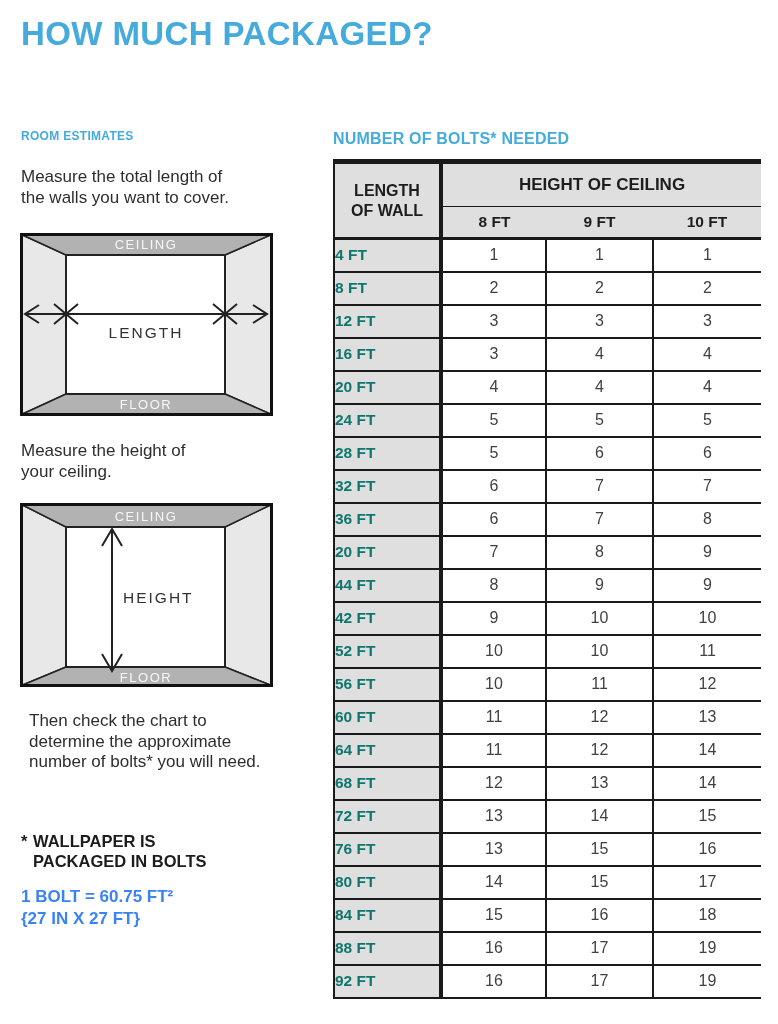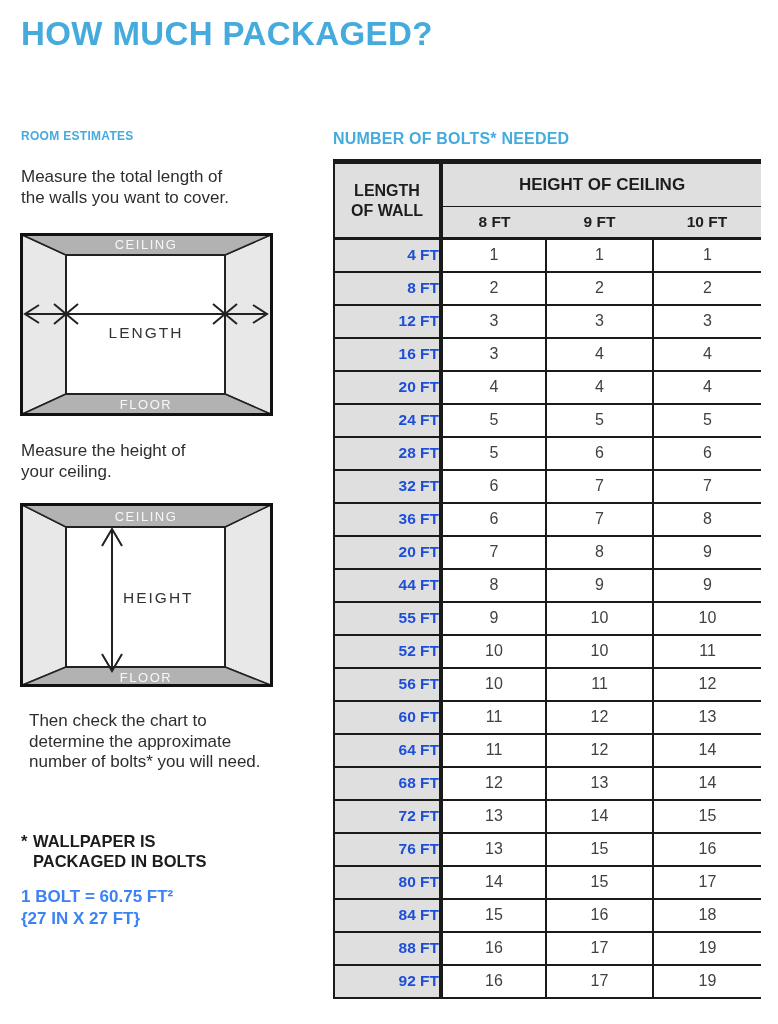--- a/index.html
+++ b/index.html
@@ -84,22 +84,22 @@
   .ft-cell{
     background:var(--cell-bg);
     border-bottom:3px solid var(--table-line);
     font-size:15.5px;font-weight:bold;color:#1d1d1d;
     text-align:center;vertical-align:middle;height:32px;
   }
   .wall-cell{
     background:var(--cell-bg);
     border-right:4px solid var(--table-line);
     border-bottom:2px solid var(--table-line);
-    font-size:15.5px;font-weight:bold;color:#1d4ed8;
-    text-align:right;vertical-align:middle;height:33px;
+    font-size:15.5px;font-weight:bold;color:#0f766e;
+    text-align:left;vertical-align:middle;height:33px;
   }
   .val-cell{
     background:#ffffff;
     border-left:2px solid var(--table-line);
     border-bottom:2px solid var(--table-line);
     font-size:16px;color:#414141;
     text-align:center;vertical-align:middle;height:33px;
   }
   .val-cell:first-of-type{border-left:none;}
   .val-cell:last-child{border-right:none;}
@@ -258,21 +258,21 @@
           <td class="val-cell">8</td>
           <td class="val-cell">9</td>
         </tr>
         <tr>
           <td class="wall-cell">44 FT</td>
           <td class="val-cell">8</td>
           <td class="val-cell">9</td>
           <td class="val-cell">9</td>
         </tr>
         <tr>
-          <td class="wall-cell">55 FT</td>
+          <td class="wall-cell">42 FT</td>
           <td class="val-cell">9</td>
           <td class="val-cell">10</td>
           <td class="val-cell">10</td>
         </tr>
         <tr>
           <td class="wall-cell">52 FT</td>
           <td class="val-cell">10</td>
           <td class="val-cell">10</td>
           <td class="val-cell">11</td>
         </tr>

